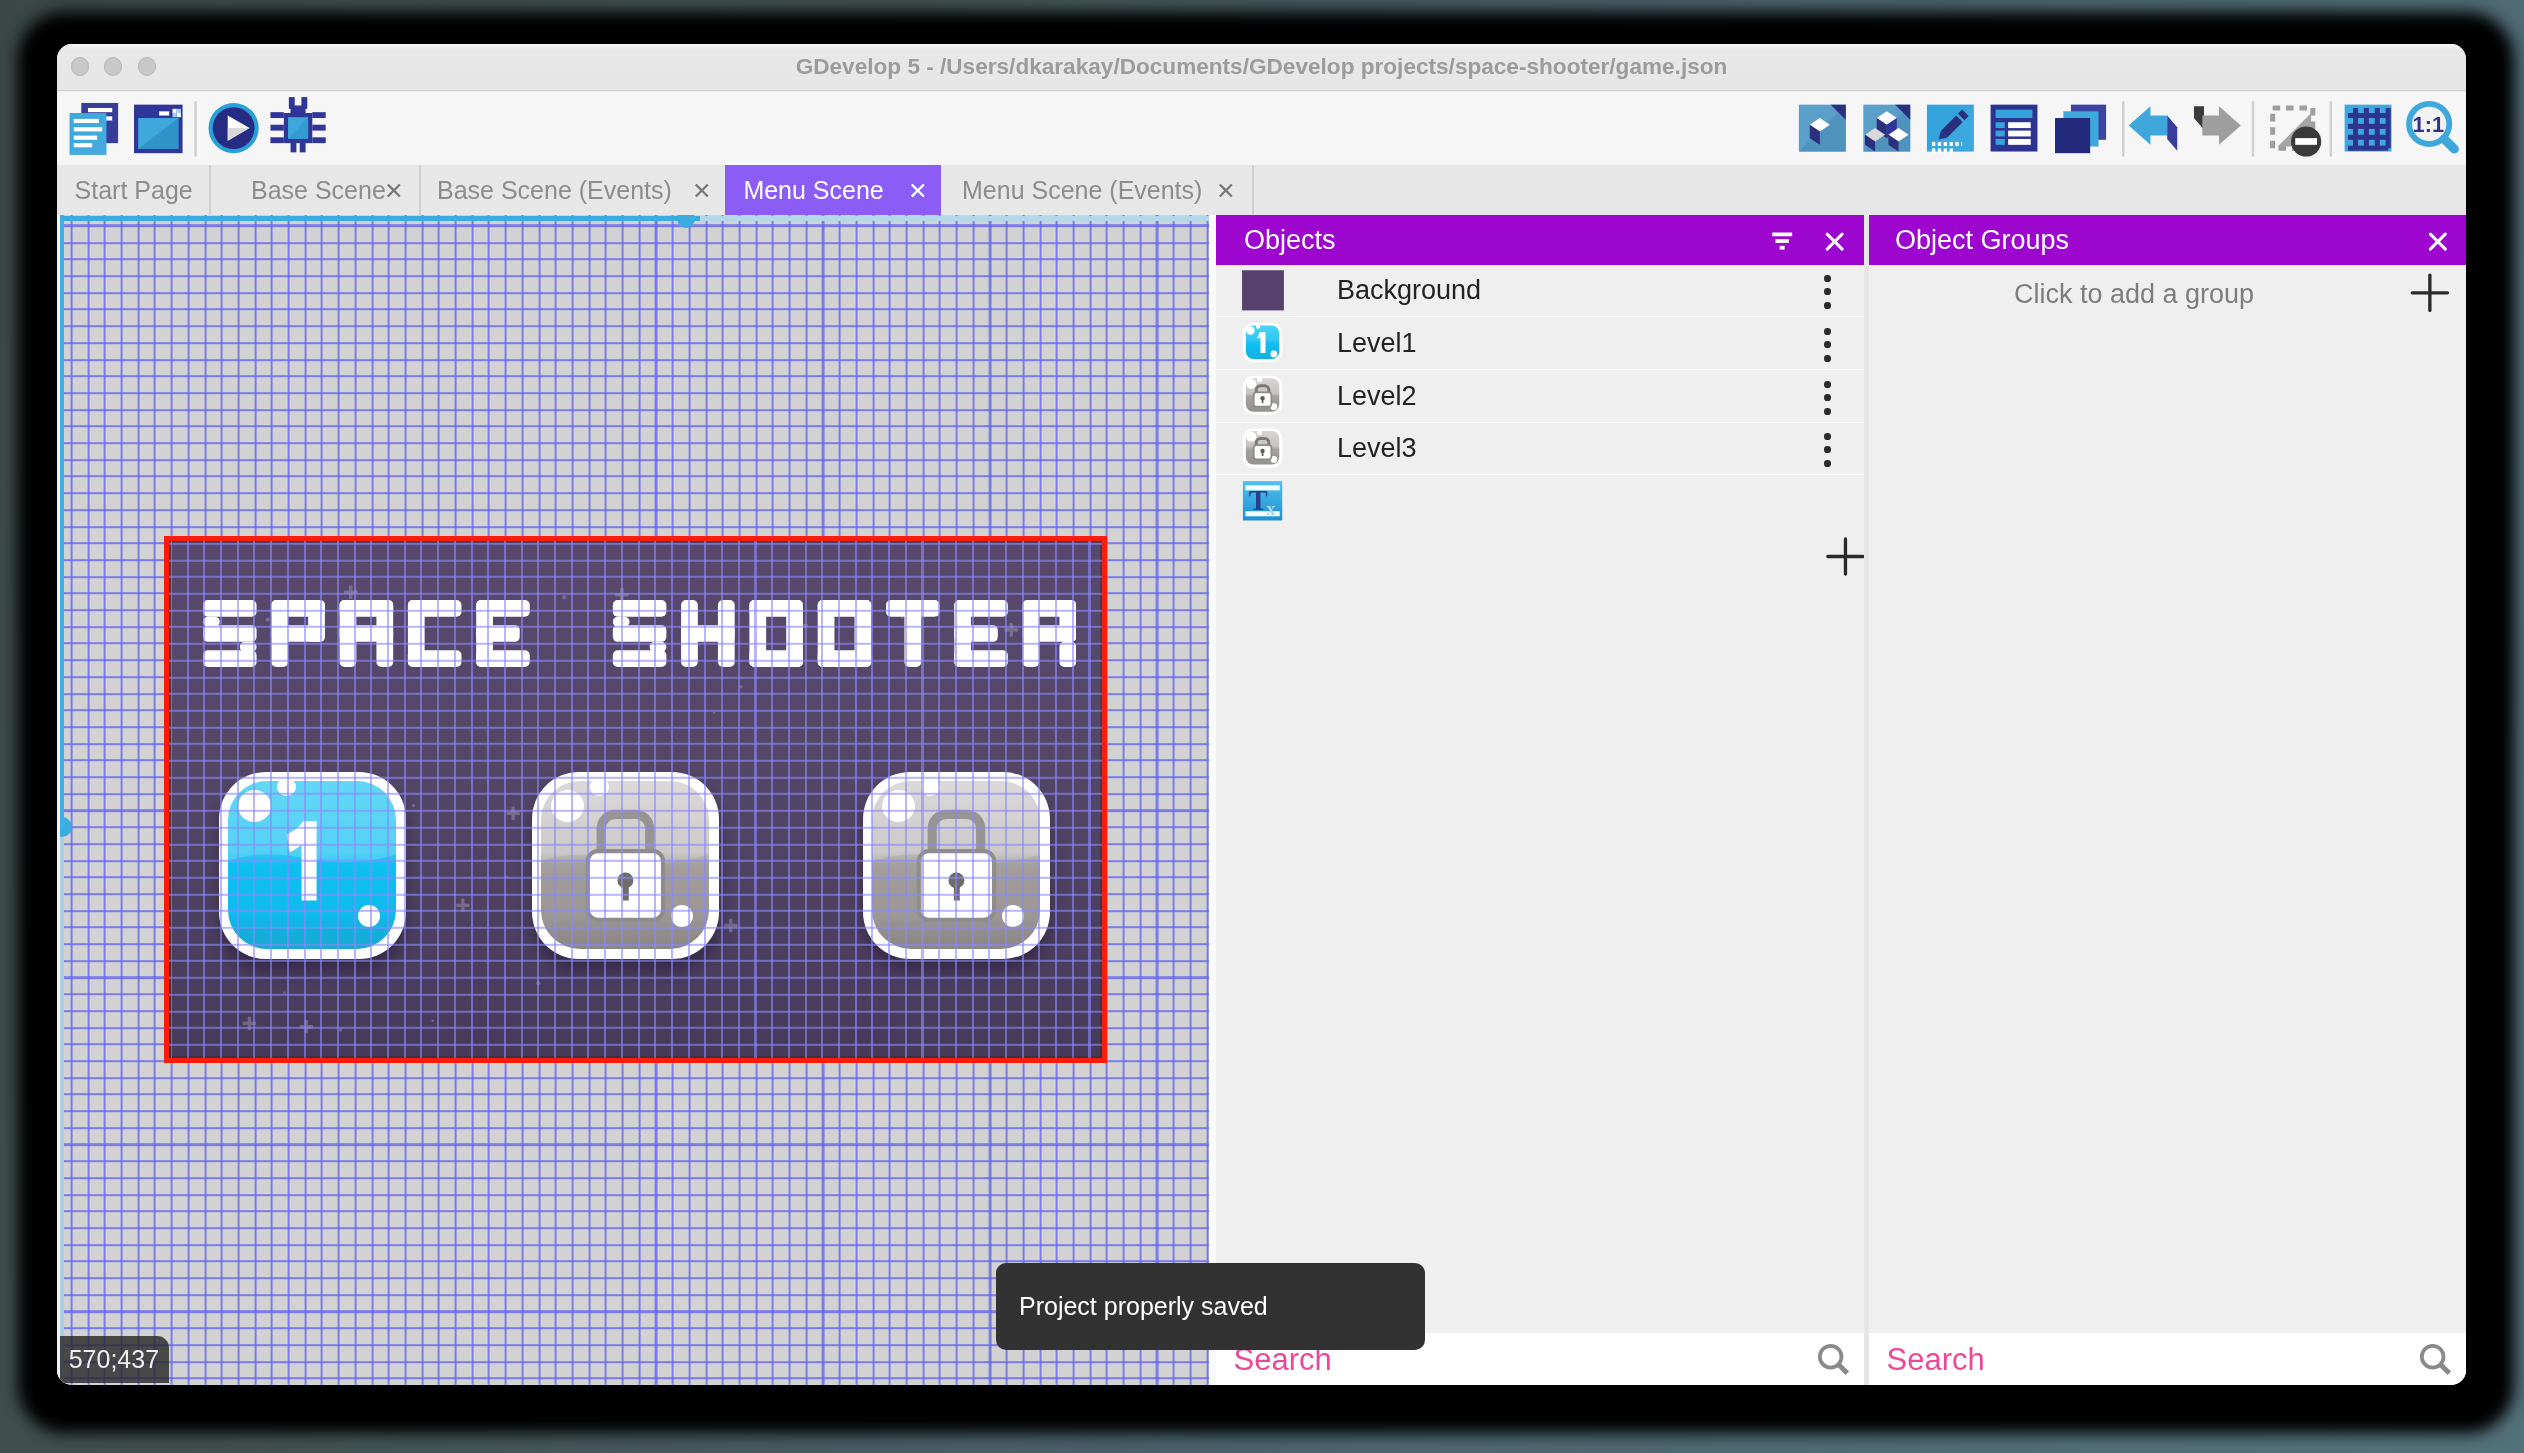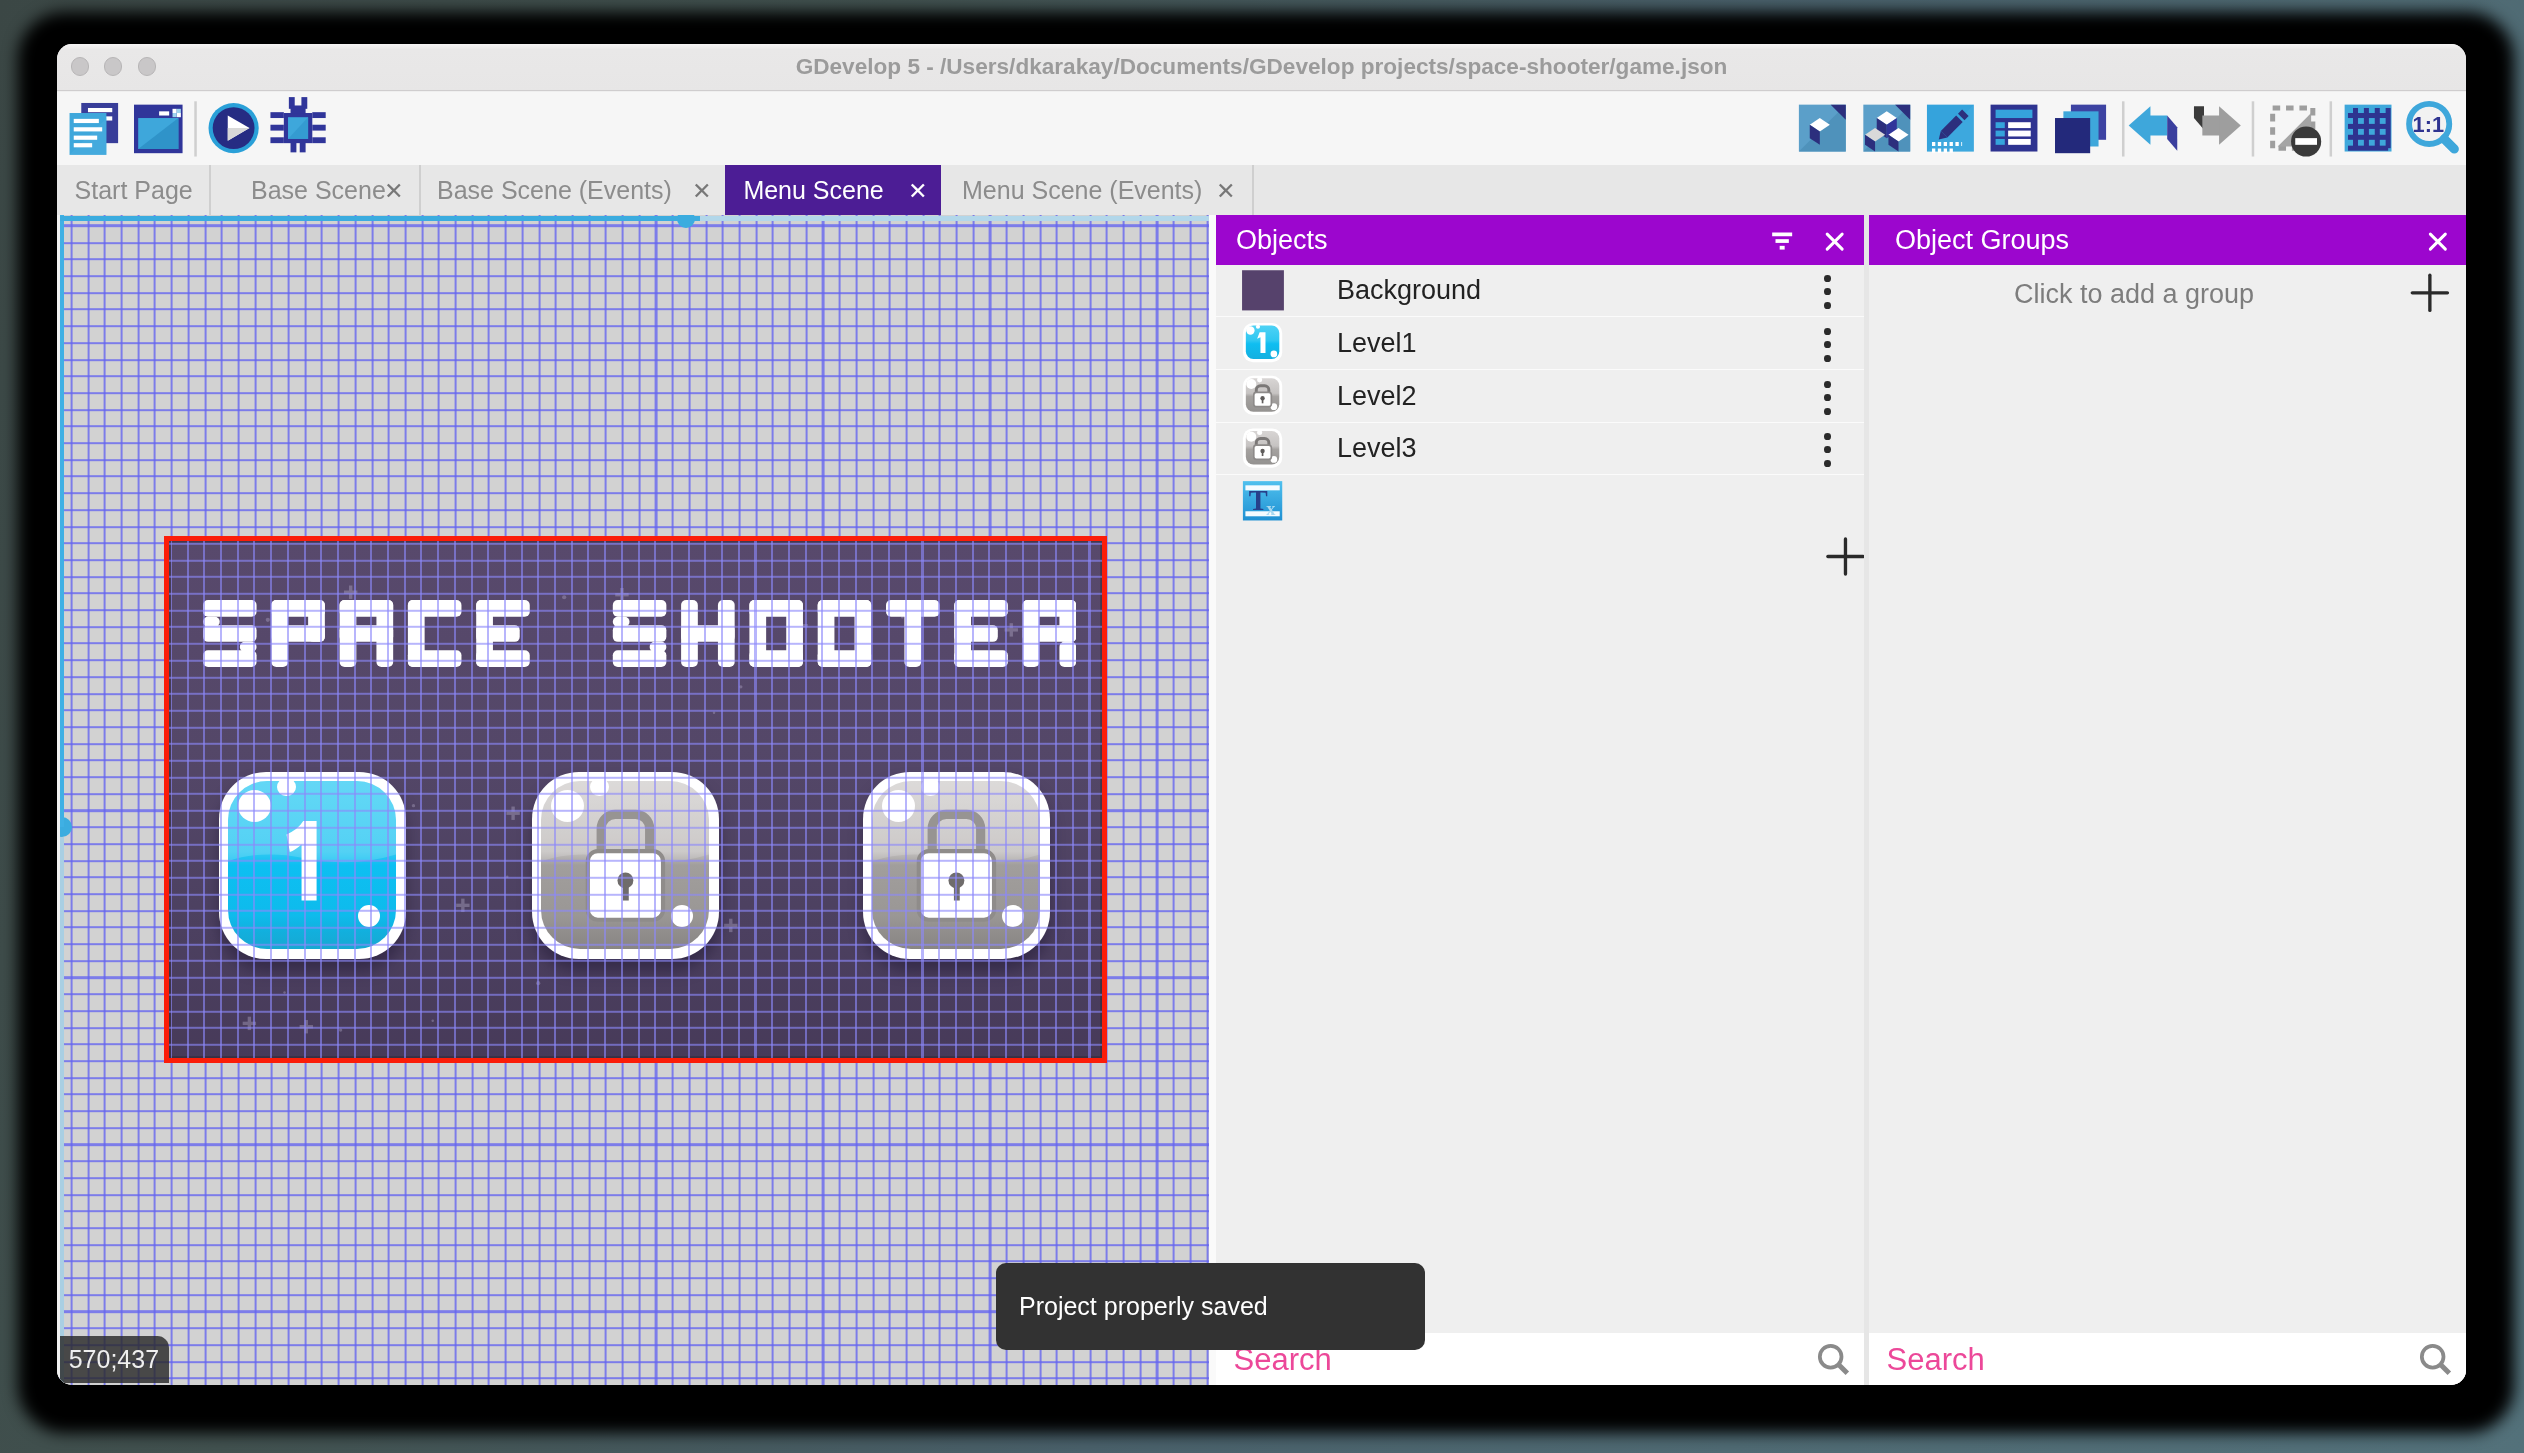--- a/index.html
+++ b/index.html
@@ -194,21 +194,21 @@
   </div>
   <div class="abs" id="tabbar">
     <div class="vsep" style="left:152px;top:0;height:50px;"></div>
     <div class="vsep" style="left:362px;top:0;height:50px;"></div>
     <div class="vsep" style="left:1195px;top:0;height:50px;"></div>
     <div class="tab" style="left:17.6px;">Start Page</div>
     <div class="tab" style="left:171px;margin-left:23px;">Base Scene</div>
     <div class="tabx" style="left:327px;">✕</div>
     <div class="tab" style="left:380px;">Base Scene (Events)</div>
     <div class="tabx" style="left:635px;">✕</div>
-    <div class="tab" style="left:668px;width:216px;background:#4c1d95;color:#fff;padding-left:18.4px;box-sizing:border-box;">Menu Scene</div>
+    <div class="tab" style="left:668px;width:216px;background:#8b5cf6;color:#fff;padding-left:18.4px;box-sizing:border-box;">Menu Scene</div>
     <div class="tabx" style="left:851px;color:#fff;">✕</div>
     <div class="tab" style="left:905px;">Menu Scene (Events)</div>
     <div class="tabx" style="left:1159px;">✕</div>
   </div>
   <div class="abs" id="canvas">
     <div id="grid"></div>
     <div id="scene">
       <svg style="position:absolute;left:0;top:0;" width="931" height="516" viewBox="0 0 1112 616">
           <g opacity="0.32">
             <rect x="209" y="59" width="16" height="4" fill="#cbc3e0"></rect>
@@ -363,21 +363,21 @@
     <div class="handle" style="left:-5px;top:602px;width:20px;height:20px;"></div>
   </div>
   <div class="abs" style="left:0;top:171px;width:3.3px;height:1170px;background:#f2f2f2;"></div>
   <div class="abs" id="cleft1"></div>
   <div class="abs" id="cleft2"></div>
   <div class="abs" id="ctop1"></div>
   <div class="abs" id="ctop2"></div>
   <div class="abs" id="badge">570;437</div>
   <div class="abs" id="gap1"></div>
   <div class="abs" id="objpanel">
-    <div class="phead"><span style="margin-left:20px;">Objects</span><svg style="position:absolute;left:536px;top:0;" width="112" height="50" viewBox="0 0 134 60">
+    <div class="phead"><span style="margin-left:28px;">Objects</span><svg style="position:absolute;left:536px;top:0;" width="112" height="50" viewBox="0 0 134 60">
 <g fill="#fff">
 <rect x="24" y="21" width="24" height="4.5"></rect>
 <rect x="28" y="29" width="16" height="4.5"></rect>
 <rect x="33" y="37" width="6" height="4.5"></rect>
 </g>
 <g stroke="#fff" stroke-width="3.6" stroke-linecap="round">
 <line x1="90" y1="23" x2="108" y2="41"></line>
             <line x1="108" y1="23" x2="90" y2="41"></line>
 </g>
 </svg></div>

